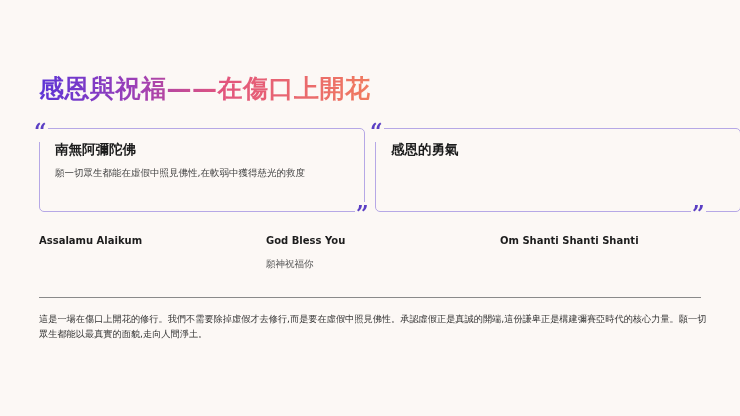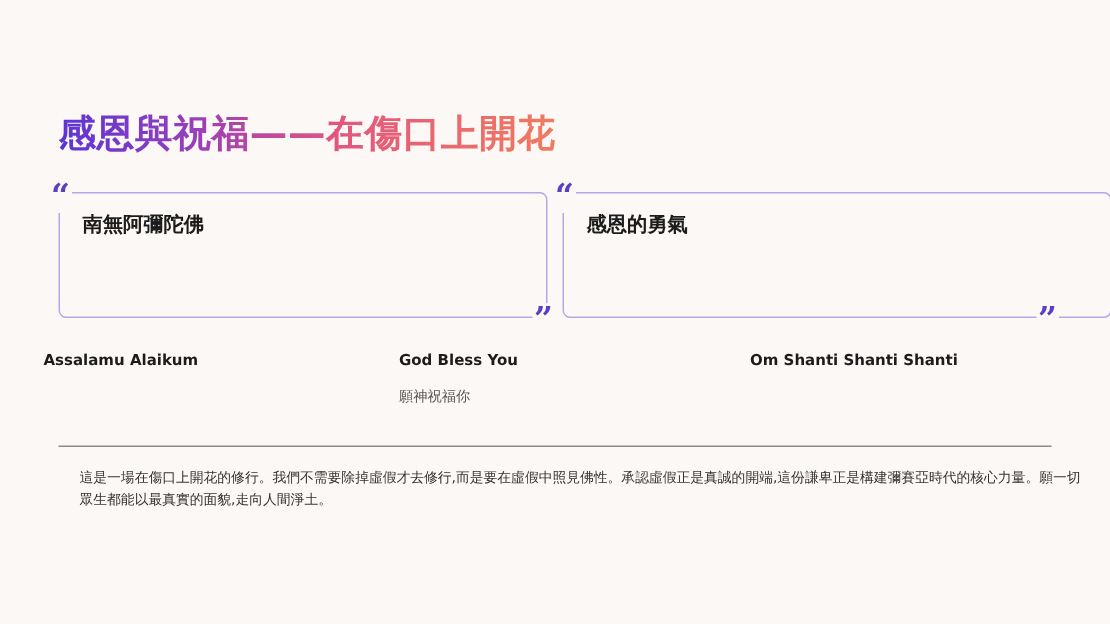--- a/index.html
+++ b/index.html
@@ -88,46 +88,47 @@
     .divider {
       position: absolute;
       left: 39px;
       top: 297px;
       width: 662px;
       height: 1px;
       background: #8a8a8a;
     }
     .footer {
       position: absolute;
-      left: 53px;
+      left: 39px;
       top: 311px;
       width: 670px;
       font-size: 9.2px;
       line-height: 15px;
       color: #333;
     }
   </style>
 </head>
 <body>
 
 <div class="title">感恩與祝福——在傷口上開花</div>
 
 <div class="card c1">
   <div class="heading">南無阿彌陀佛</div>
+  <div class="body">願一切眾生都能在虛假中照見佛性,在軟弱中獲得慈光的救度</div>
 </div>
 <span class="quote q-open" style="left:33px;">“</span>
 <span class="quote q-close" style="left:355px;">”</span>
 
 <div class="card c2">
   <div class="heading">感恩的勇氣</div>
 </div>
 <span class="quote q-open" style="left:369px;">“</span>
 <span class="quote q-close" style="left:691px;">”</span>
 
-<div class="greet" style="left:29px;">
+<div class="greet" style="left:39px;">
   <div class="gt">Assalamu Alaikum</div>
 </div>
 <div class="greet" style="left:266px;">
   <div class="gt">God Bless You</div>
   <div class="gs">願神祝福你</div>
 </div>
 <div class="greet" style="left:500px;">
   <div class="gt">Om Shanti Shanti Shanti</div>
 </div>
 

